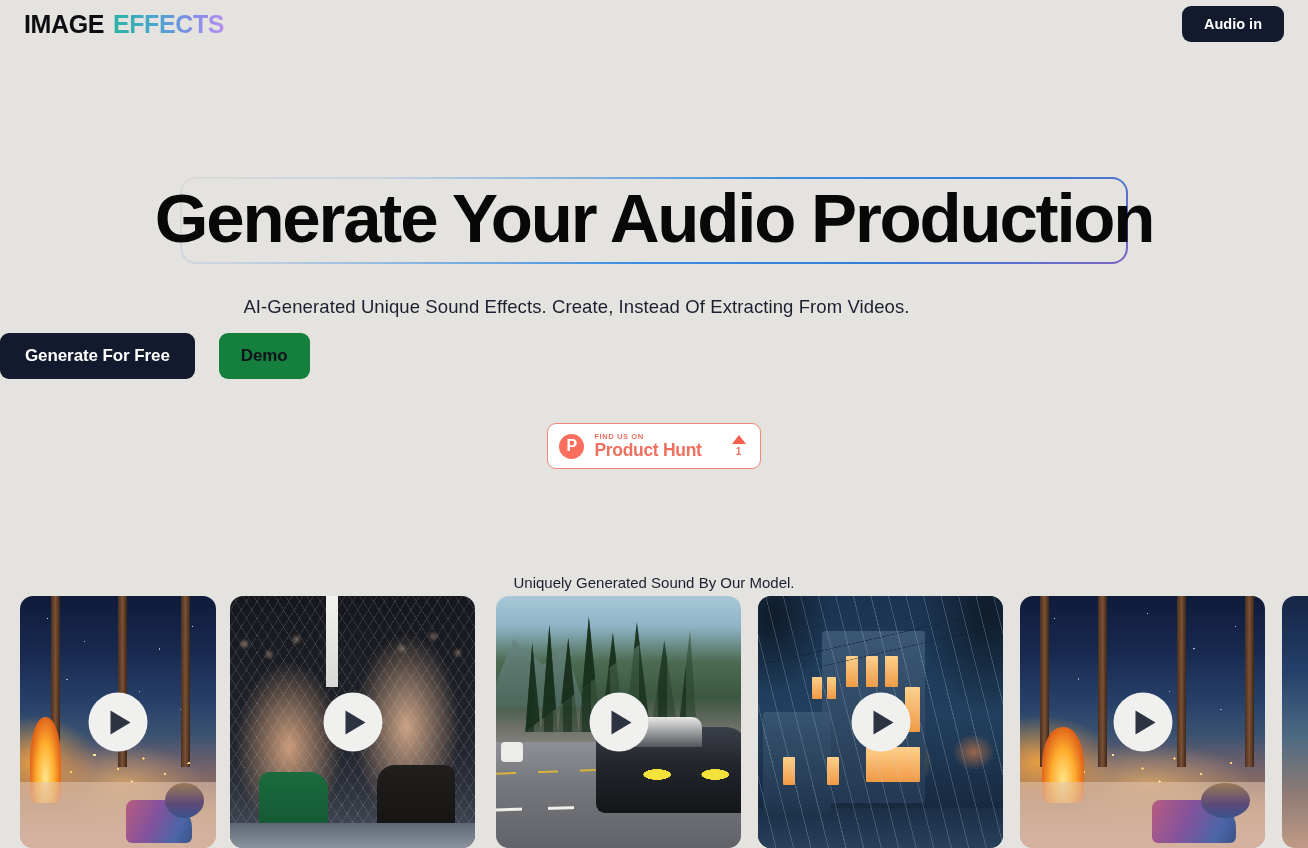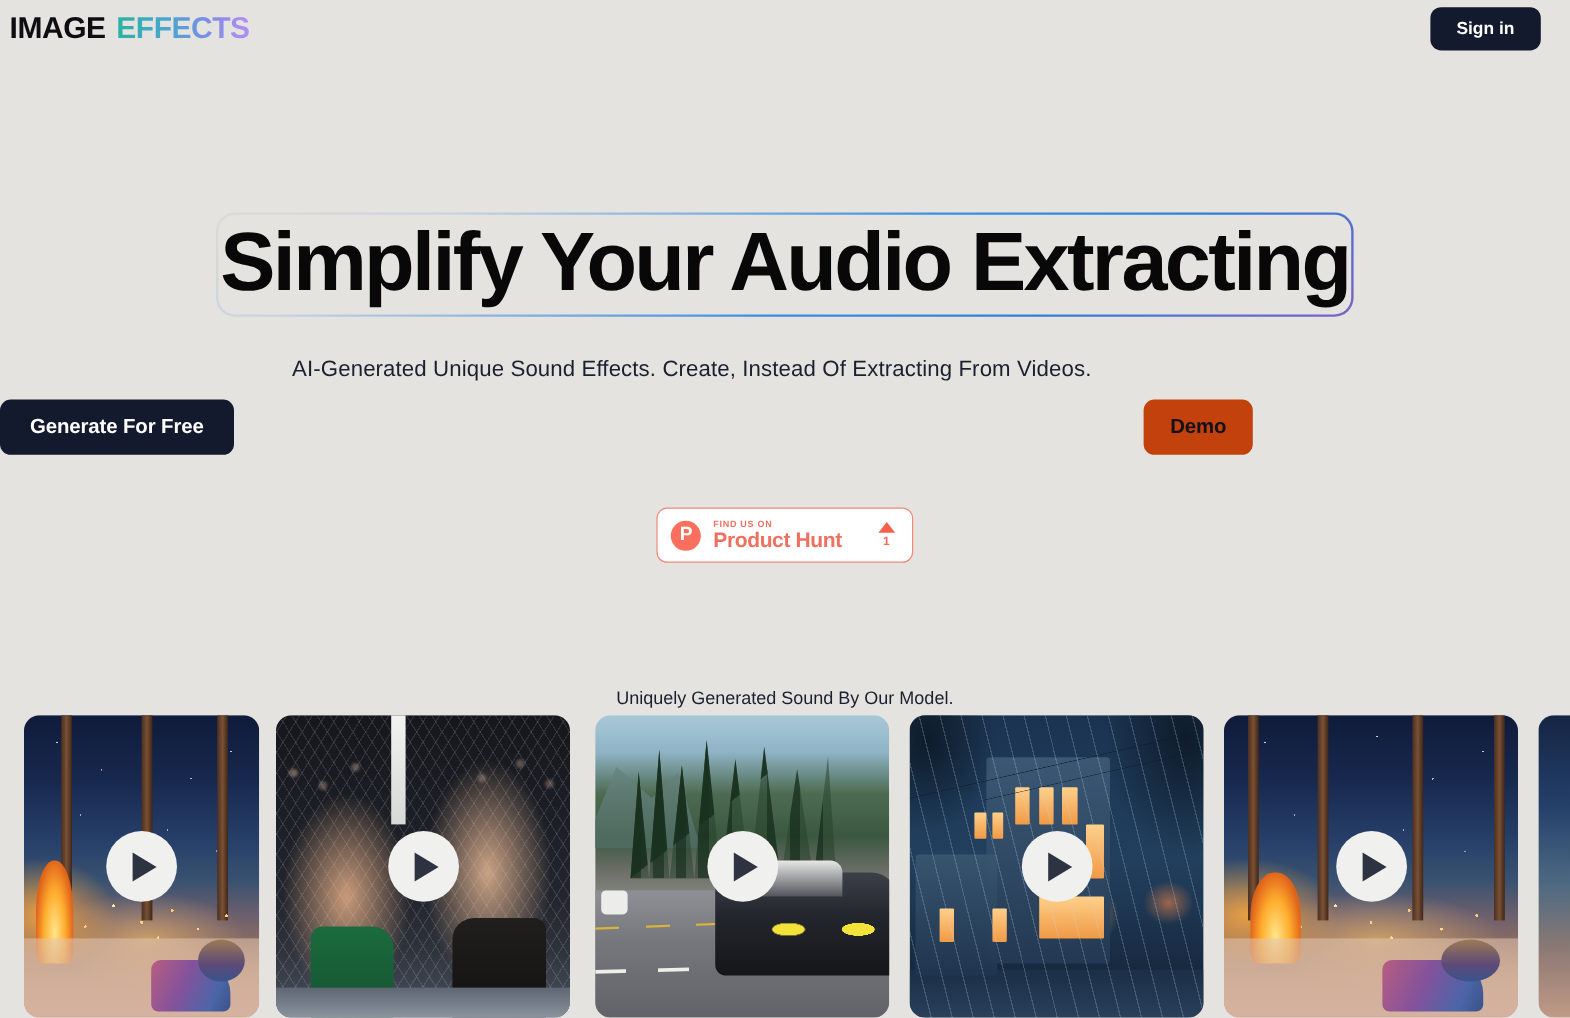--- a/index.html
+++ b/index.html
@@ -7,21 +7,21 @@
     width:1308px; height:848px;
     background:#e5e3df;
     font-family:"Liberation Sans", sans-serif;
     overflow:hidden;
   }
 
   
   .header {
     position:absolute; top:0; left:0; width:1308px; height:48px;
     display:flex; align-items:center; justify-content:space-between;
-    padding:0 24px 0 8px;
+    padding:0 24px 0 24px;
   }
   .logo { font-size:25px; font-weight:700; letter-spacing:-0.4px; display:flex; gap:9px; }
   .logo-image { color:#0d0d12; }
   .logo-effects {
     background:linear-gradient(90deg,#2bb3a3 0%,#49a6cf 38%,#7b8ee6 68%,#b48ef0 100%);
     -webkit-background-clip:text; background-clip:text; color:transparent;
   }
   .signin-btn {
     background:#131a2e; color:#ffffff;
     font-size:14.5px; font-weight:600;
@@ -46,31 +46,31 @@
     color:#080808; white-space:nowrap; line-height:1;
     padding-bottom:4px;
   }
 
   .subtitle {
     position:absolute; left:0; top:296px; width:1153px;
     font-size:18.5px; color:#1b2030; letter-spacing:0.1px;
   }
 
   .cta-row {
-    position:absolute; left:0; top:333px; width:1044px;
-    display:flex; justify-content:space-between; align-items:center; gap:24px;
+    position:absolute; left:0; top:333px; width:1202px;
+    display:flex; justify-content:flex-start; align-items:center; gap:24px;
   }
   .btn-primary {
     background:#131a2e; color:#fff;
     font-size:17px; font-weight:700; letter-spacing:-0.1px;
     padding:0 25px; height:46px; line-height:46px;
     border-radius:9px; border:none; cursor:pointer;
   }
   .btn-secondary {
-    background:#c2410c; color:#11131c;
+    background:#15803d; color:#11131c;
     font-size:17px; font-weight:700; letter-spacing:-0.1px;
     padding:0 22px; height:46px; line-height:46px;
     border-radius:9px; border:none; cursor:pointer;
   }
 
   
   .social-row {
     position:absolute; left:0; top:423px; width:1308px;
     display:flex; justify-content:center; align-items:center; gap:28px;
   }
@@ -369,28 +369,28 @@
   }
 </style>
 </head>
 <body>
 
 <div class="header">
   <div class="logo">
     <span class="logo-image">IMAGE</span>
     <span class="logo-effects">EFFECTS</span>
   </div>
-  <button class="signin-btn">Sign in</button>
+  <button class="signin-btn">Audio in</button>
 </div>
 
 <div class="hero">
 
   <div class="headline-wrap">
     <div class="headline-inner">
-      <h1 class="headline">Simplify Your Audio Extracting</h1>
+      <h1 class="headline">Generate Your Audio Production</h1>
     </div>
   </div>
 
   <p class="subtitle">AI-Generated Unique Sound Effects. Create, Instead Of Extracting From Videos.</p>
 
   <div class="cta-row">
     <button class="btn-primary">Generate For Free</button>
     <button class="btn-secondary">Demo</button>
   </div>
 

